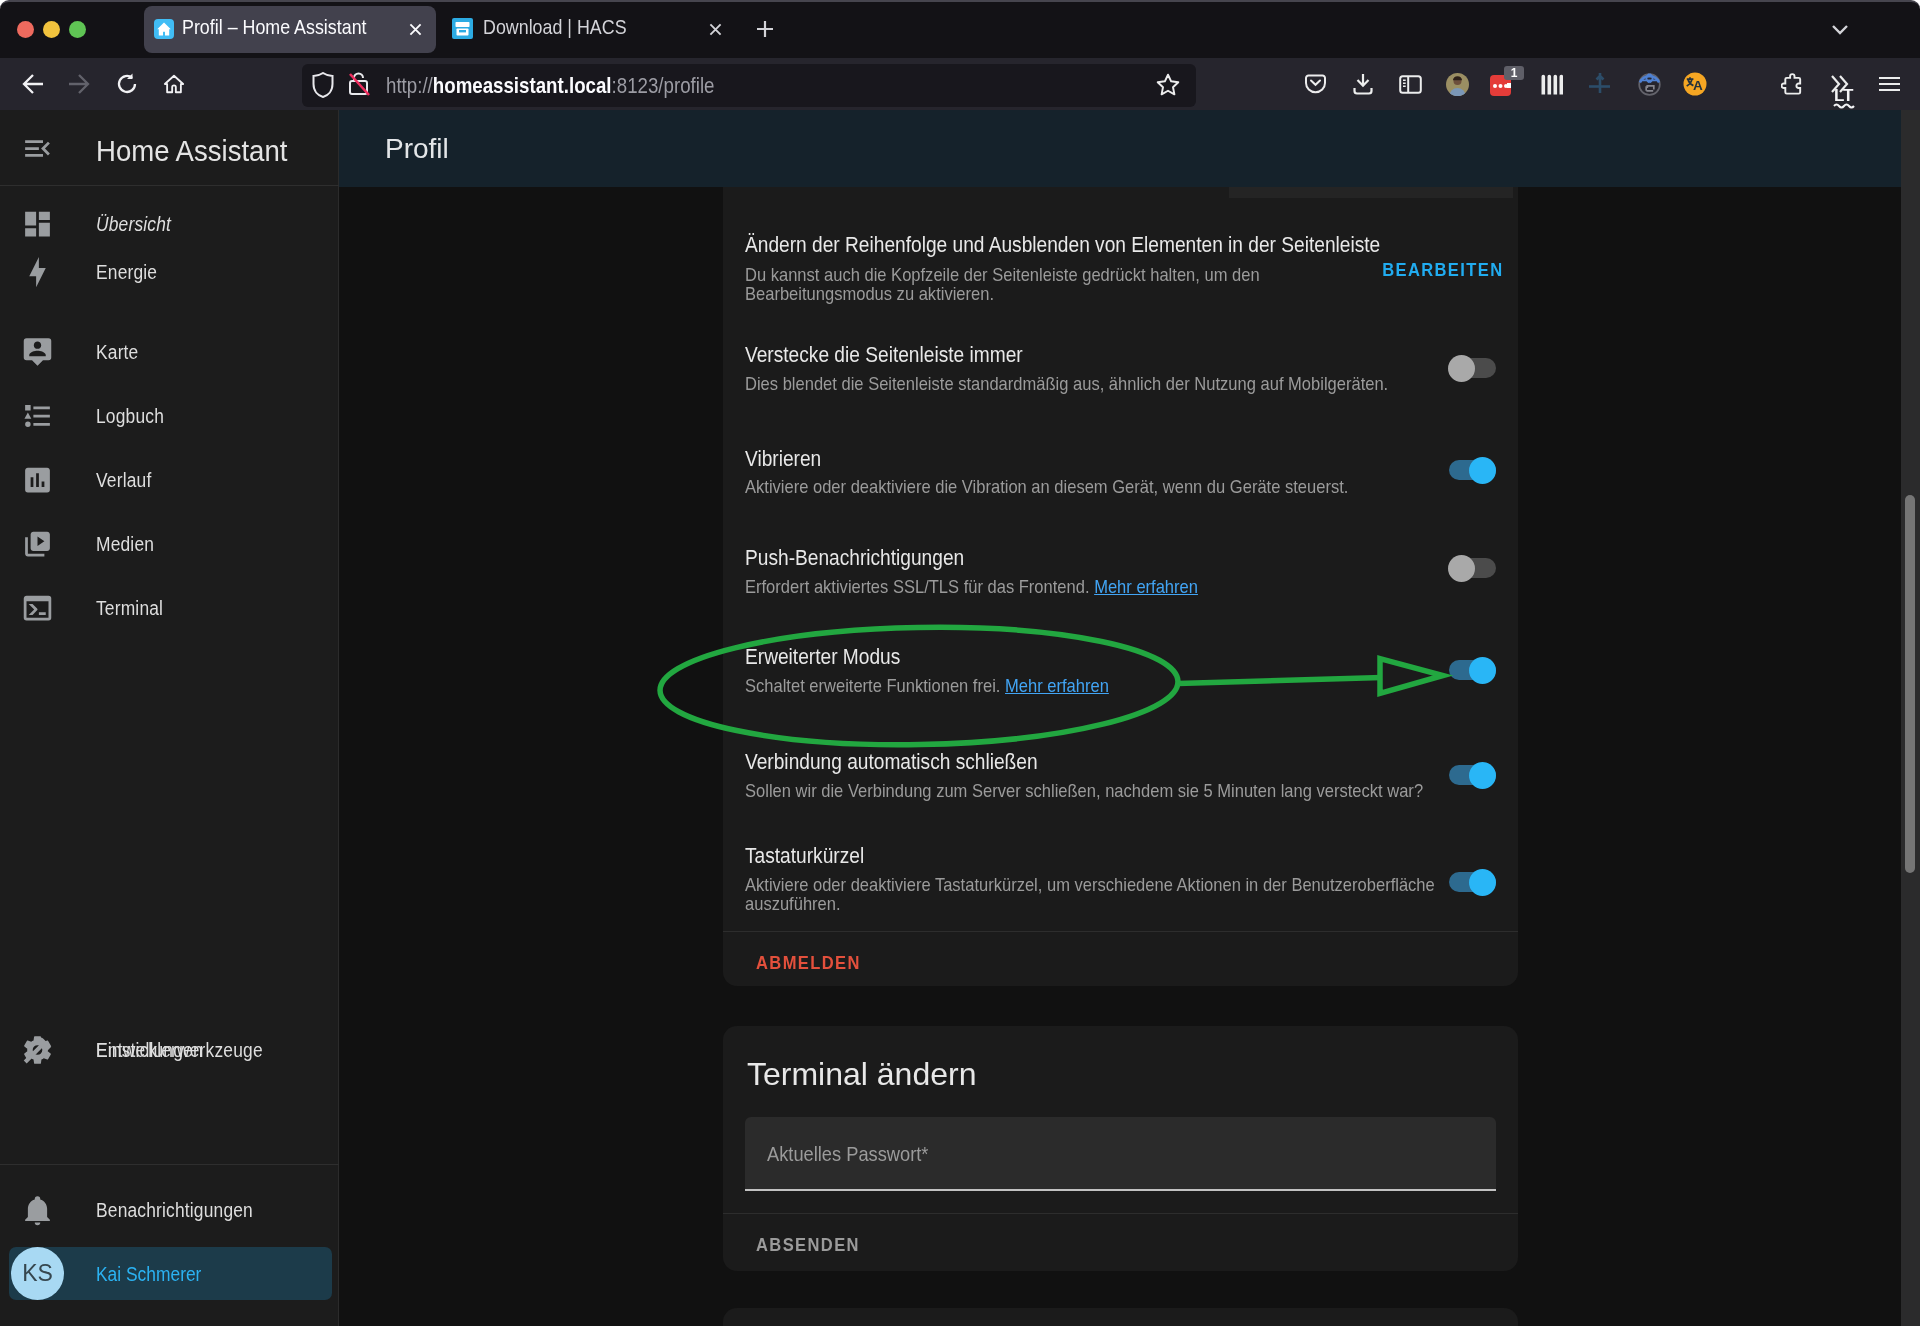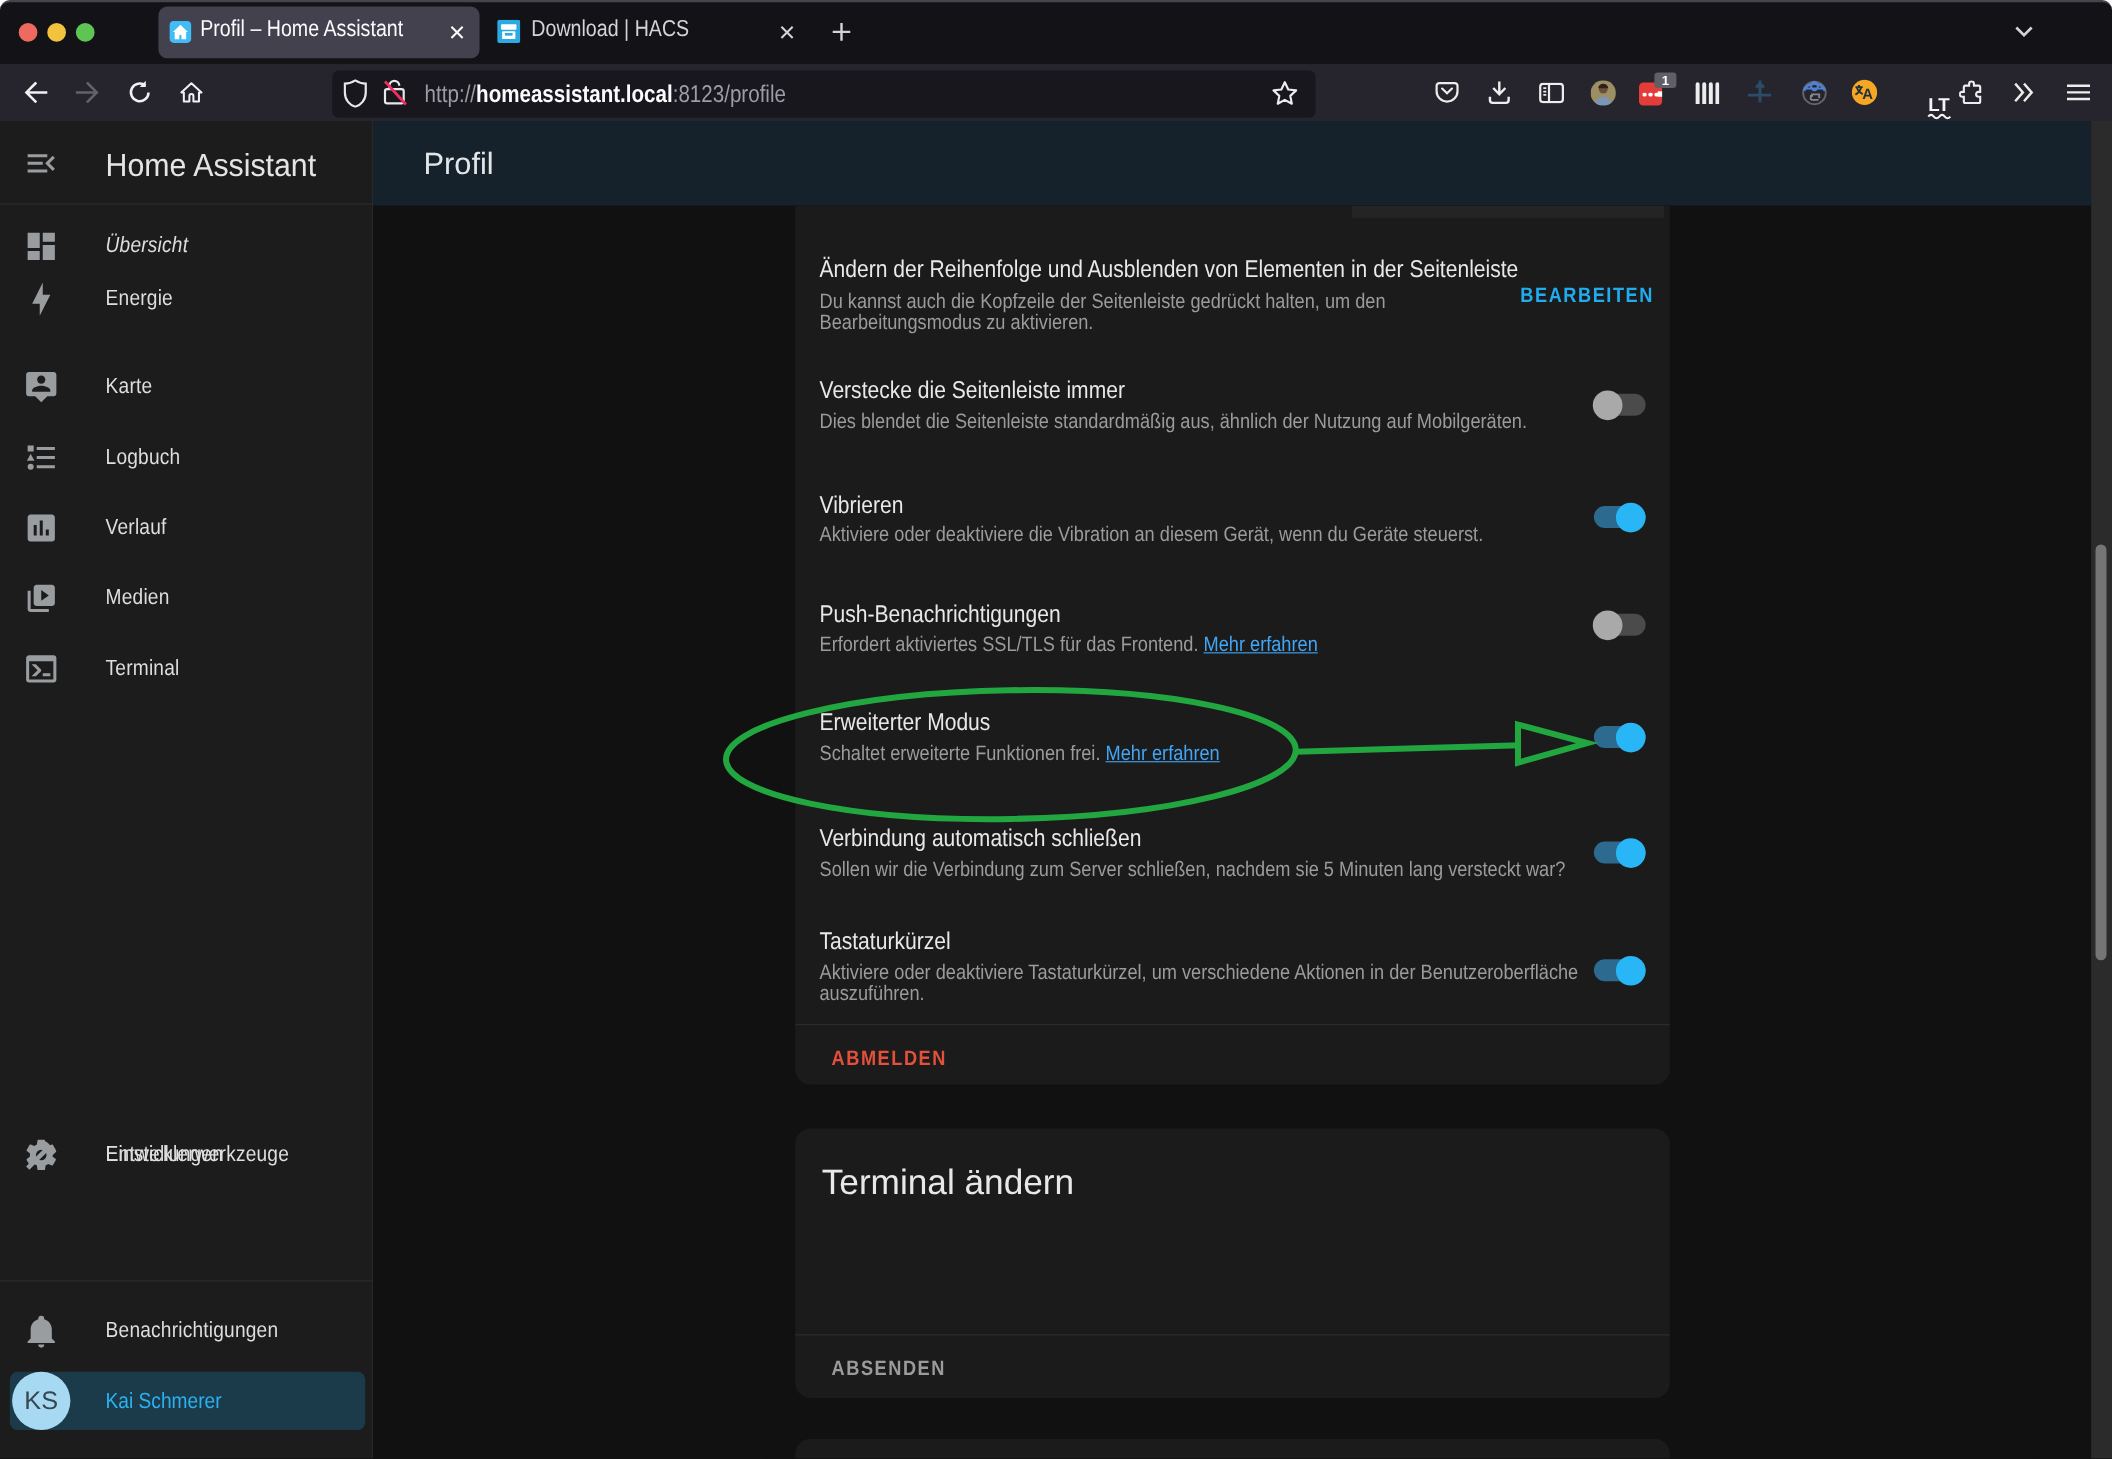--- a/index.html
+++ b/index.html
@@ -208,21 +208,21 @@
   </div>
 <div class="abs navicon" style="left:1675px;">
     <svg width="24" height="24" viewBox="0 0 24 24">
   <circle cx="12" cy="12" r="11.5" fill="#f5a623"></circle>
   <g fill="none" stroke="#23313c" stroke-width="1.8">
     <path d="M7 5.2 v2 M3.8 7.2 h6.6 M8.9 7.4 c-0.7 3 -2.7 5.3 -5.2 6.6 M5 7.4 c0.8 2.8 2.9 5 5.4 6.2"></path>
   </g>
   <text x="14.9" y="18.3" font-size="13.5" font-weight="bold" fill="#23313c" text-anchor="middle" font-family="Liberation Sans, sans-serif">A</text>
 </svg>
   </div>
-<div class="abs navicon" style="left:1743px;margin-top:14px;">
+<div class="abs navicon" style="left:1824px;margin-top:14px;">
     <svg width="25" height="22" viewBox="0 0 25 22">
   <text x="2" y="14" font-size="17" font-weight="bold" fill="#f4f4f6" font-family="Liberation Sans, sans-serif">LT</text>
   <path d="M2 19 q2.5 -3 5 0 t5 0 t5 0 t5 0" stroke="#f4f4f6" stroke-width="2" fill="none"></path>
 </svg>
   </div>
 <div class="abs navicon" style="left:1772px;">
     <svg width="23" height="23" viewBox="0 0 24 24" fill="none">
   <path d="M9.5 3.5 a2.3 2.3 0 0 1 4.6 0 v1.6 h4.4 a1.5 1.5 0 0 1 1.5 1.5 v4.4 h-1.6 a2.3 2.3 0 0 0 0 4.6 h1.6 v4.4 a1.5 1.5 0 0 1 -1.5 1.5 H6 a1.5 1.5 0 0 1 -1.5 -1.5 v-4.4 h-1.6 a2.3 2.3 0 0 1 0 -4.6 h1.6 V6.6 A1.5 1.5 0 0 1 6 5.1 h3.5 Z" stroke="#eceded" stroke-width="2"></path>
 </svg>
   </div>
@@ -366,20 +366,23 @@
       <div class="track"></div>
       <div class="thumb"></div>
     </div>
 
   <div class="abs" style="left:0; top:744px; width:795px; height:1px; background:#2d2d2d;"></div>
   <div class="linkbtn" style="left:33px; top:765px; color:#e3503c;">ABMELDEN</div>
 </div>
 
 <div class="card" id="card2">
   <div class="abs" style="left:24px; top:30px; font-size:32px; color:#e8e8e8;">Terminal ändern</div>
+  <div class="abs" style="left:22px; top:91px; width:751px; height:74px; background:#2b2b2b; border-radius:6px 6px 0 0; border-bottom:2px solid #c2c2c2;">
+    <div class="abs nx" style="left:22px; top:25px; font-size:21px; color:#9b9b9b;">Aktuelles Passwort*</div>
+  </div>
   <div class="abs" style="left:0; top:187px; width:795px; height:1px; background:#2d2d2d;"></div>
   <div class="linkbtn" style="left:33px; top:208px; color:#9b9b9b;">ABSENDEN</div>
 </div>
 
 <div class="card" id="card3"></div>
 
 <svg class="abs" style="left:630px; top:600px;" width="880" height="180" viewBox="0 0 880 180">
   <g fill="none" stroke="#22a740" stroke-width="5.5">
     <ellipse cx="289" cy="86" rx="259" ry="58.5" transform="rotate(-1 289 86)"></ellipse>
     <path d="M548 83.5 L752 77.5"></path>

